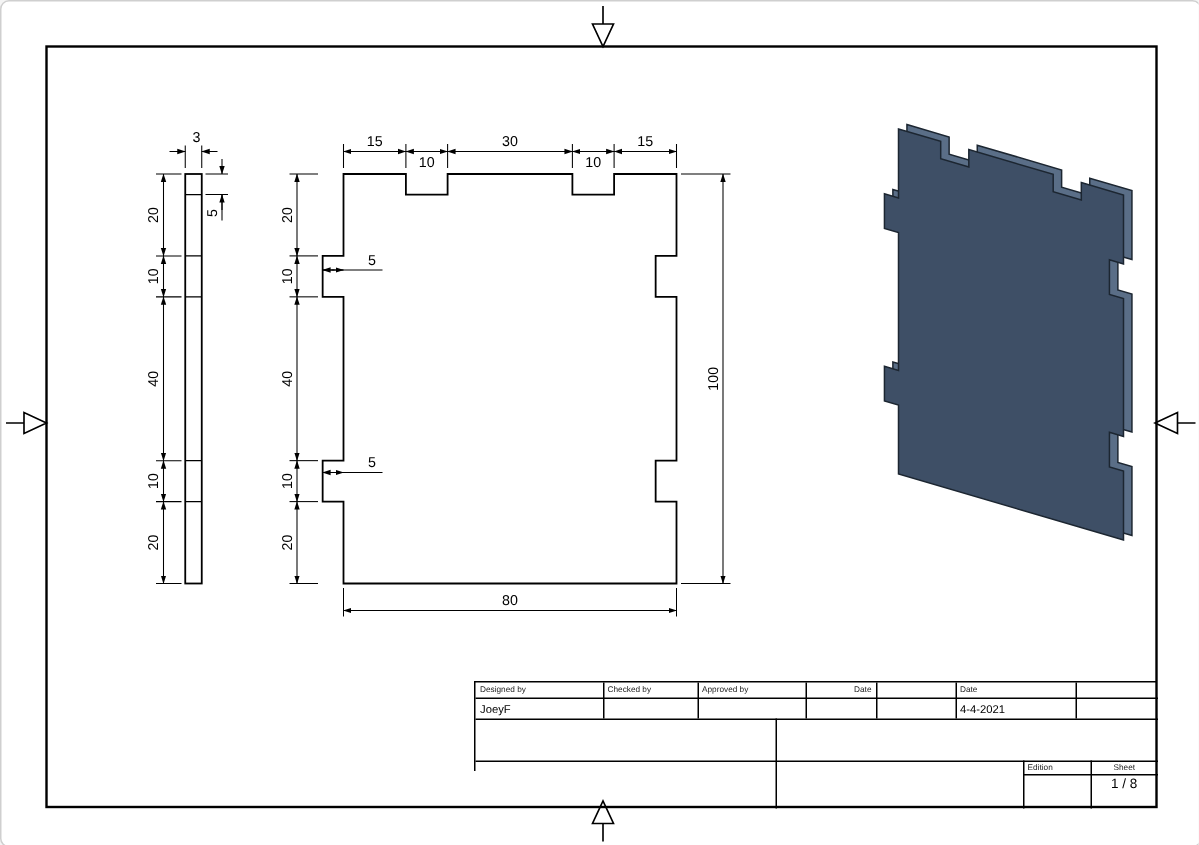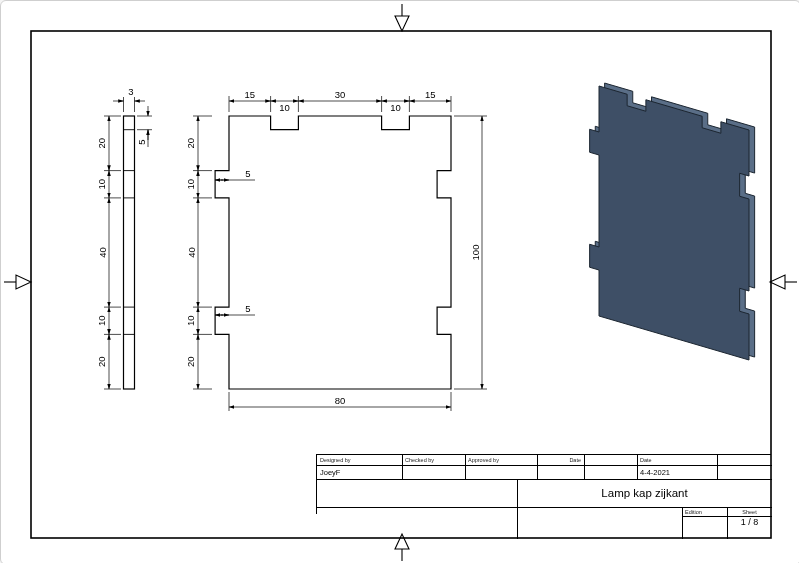--- a/index.html
+++ b/index.html
@@ -192,20 +192,19 @@
   <div class="tb-v" style="left:410px;top:52px;height:32px;"></div>
 
   <div class="tb-label" style="left:3px;top:2px;">Designed by</div>
   <div class="tb-value" style="left:3px;top:13px;">JoeyF</div>
   <div class="tb-label" style="left:88px;top:2px;">Checked by</div>
   <div class="tb-label" style="left:151px;top:2px;">Approved by</div>
   <div class="tb-label" style="left:220px;top:2px;width:44px;text-align:right;">Date</div>
   <div class="tb-label" style="left:323px;top:2px;">Date</div>
   <div class="tb-value" style="left:323px;top:13px;">4-4-2021</div>
 
-  <div class="tb-title">Lamp kap zijkant</div>
 
   <div class="tb-label" style="left:368px;top:54px;">Edition</div>
   <div class="tb-label" style="left:413px;top:54px;width:39px;text-align:center;">Sheet</div>
   <div class="tb-sheetval">1 / 8</div>
 </div>
 
 </div>
 
 </body></html>

